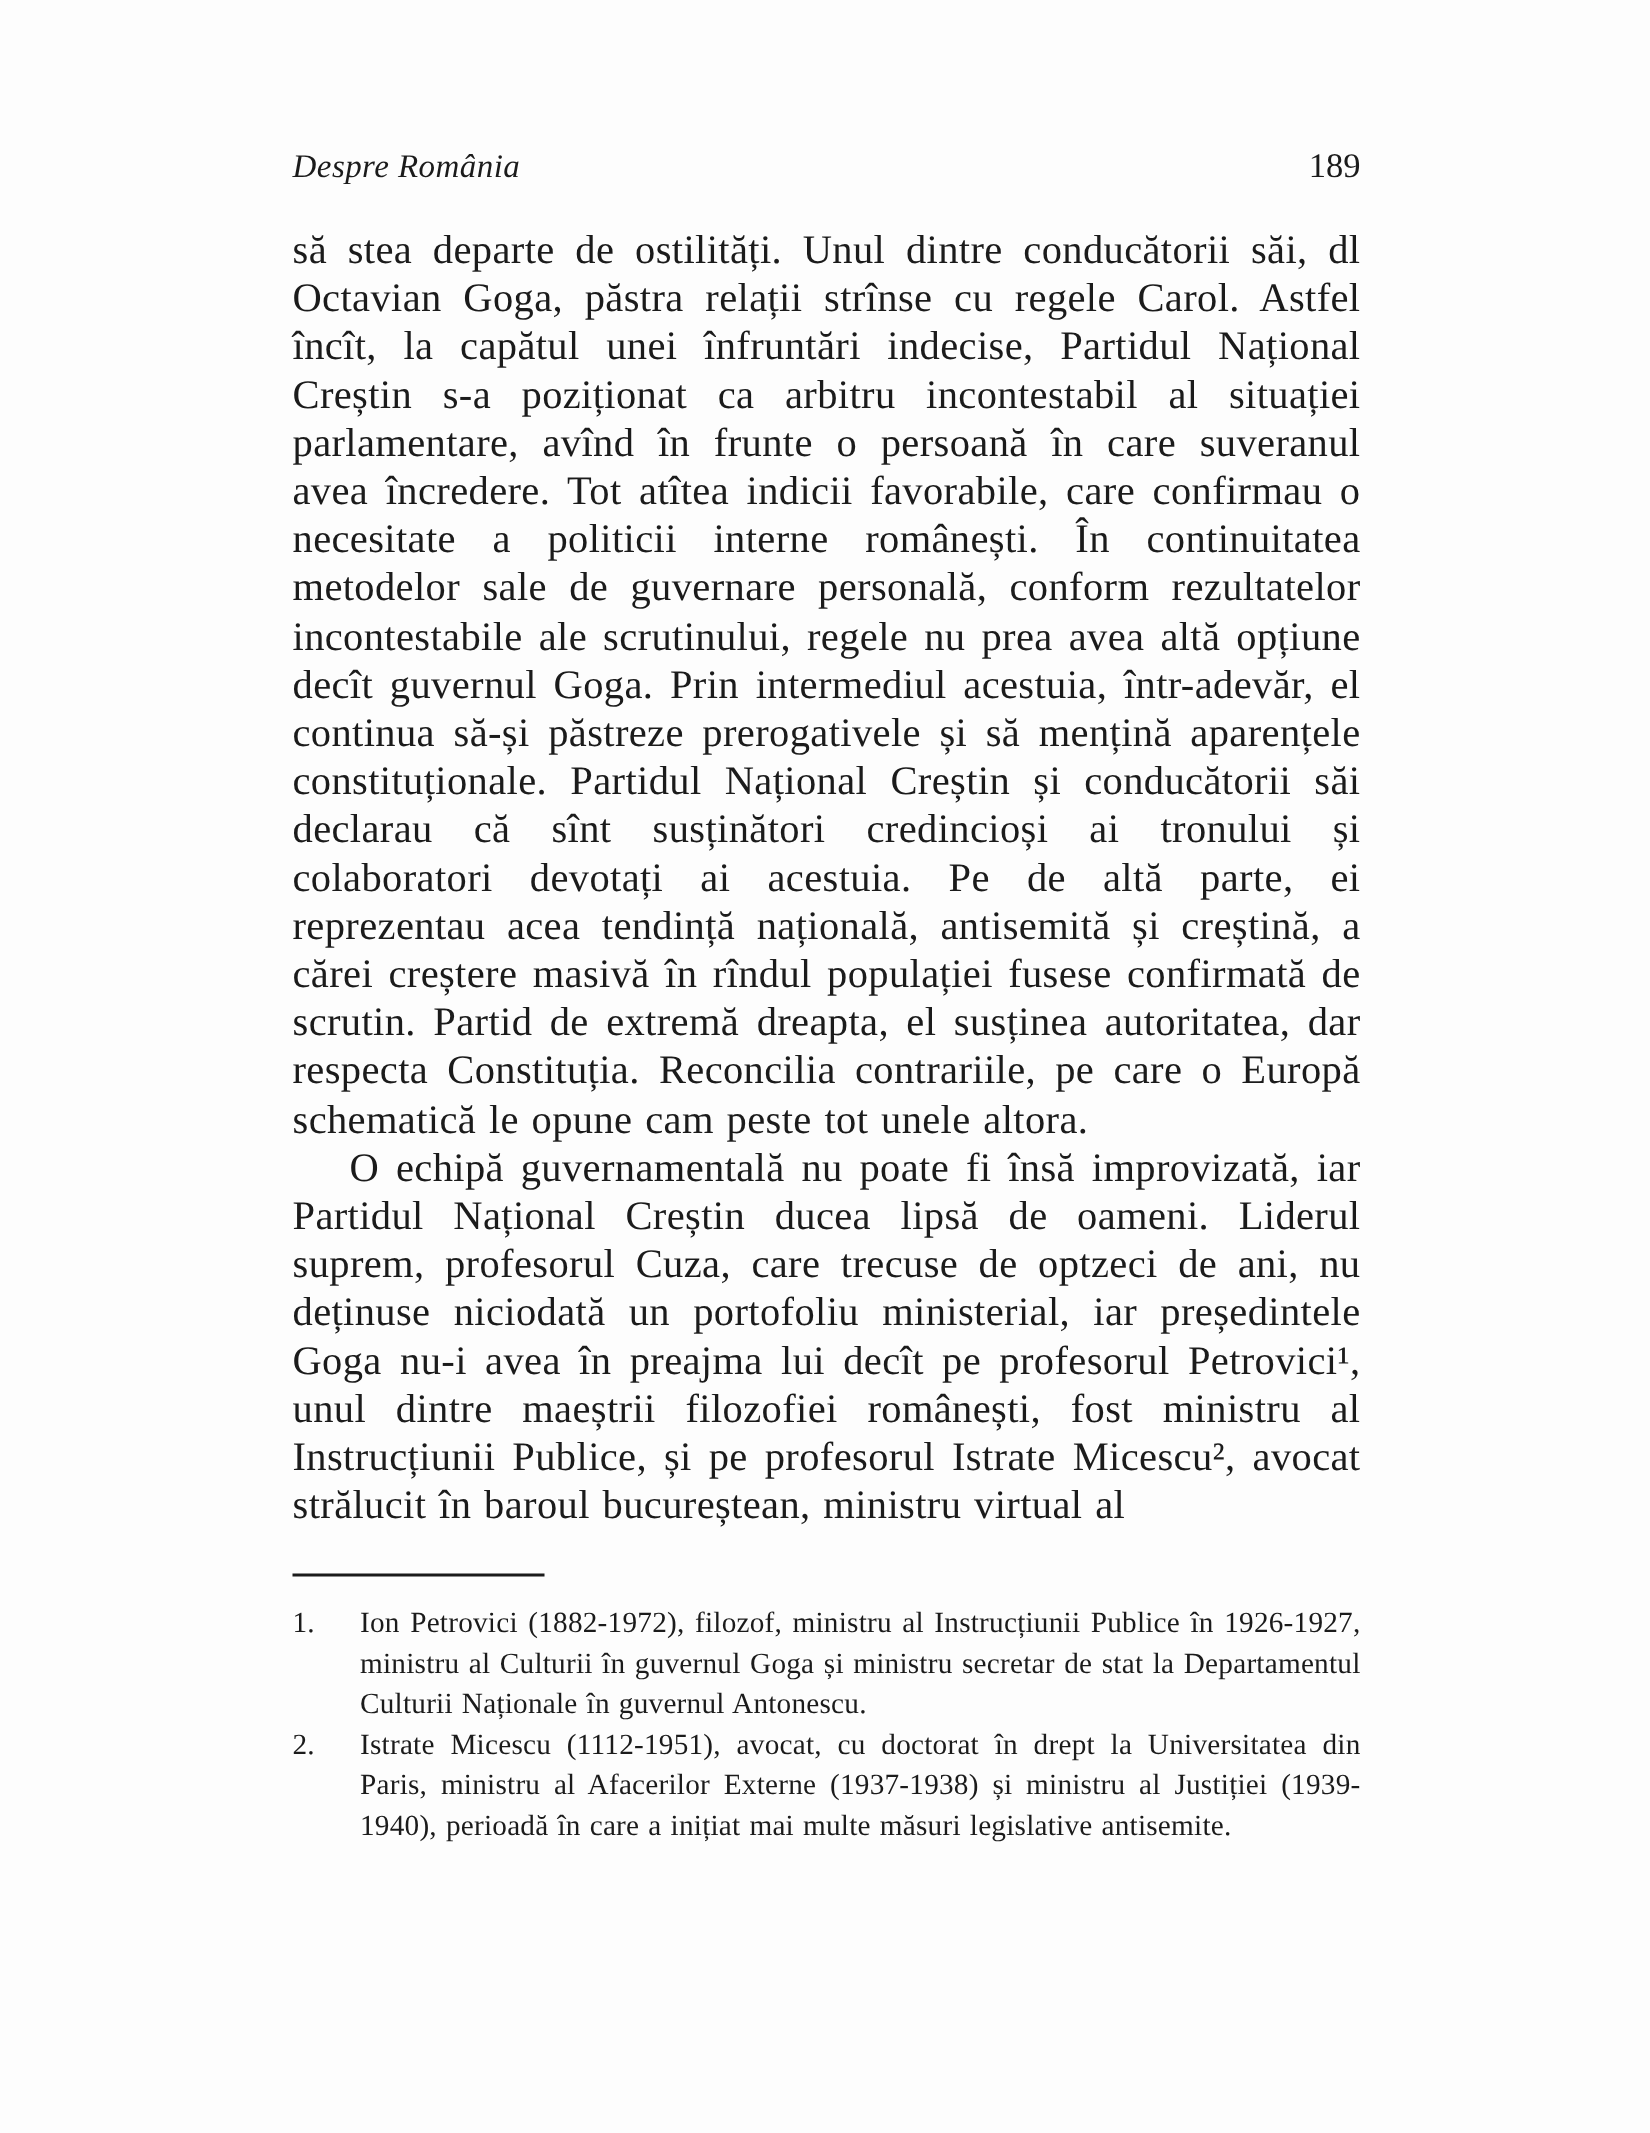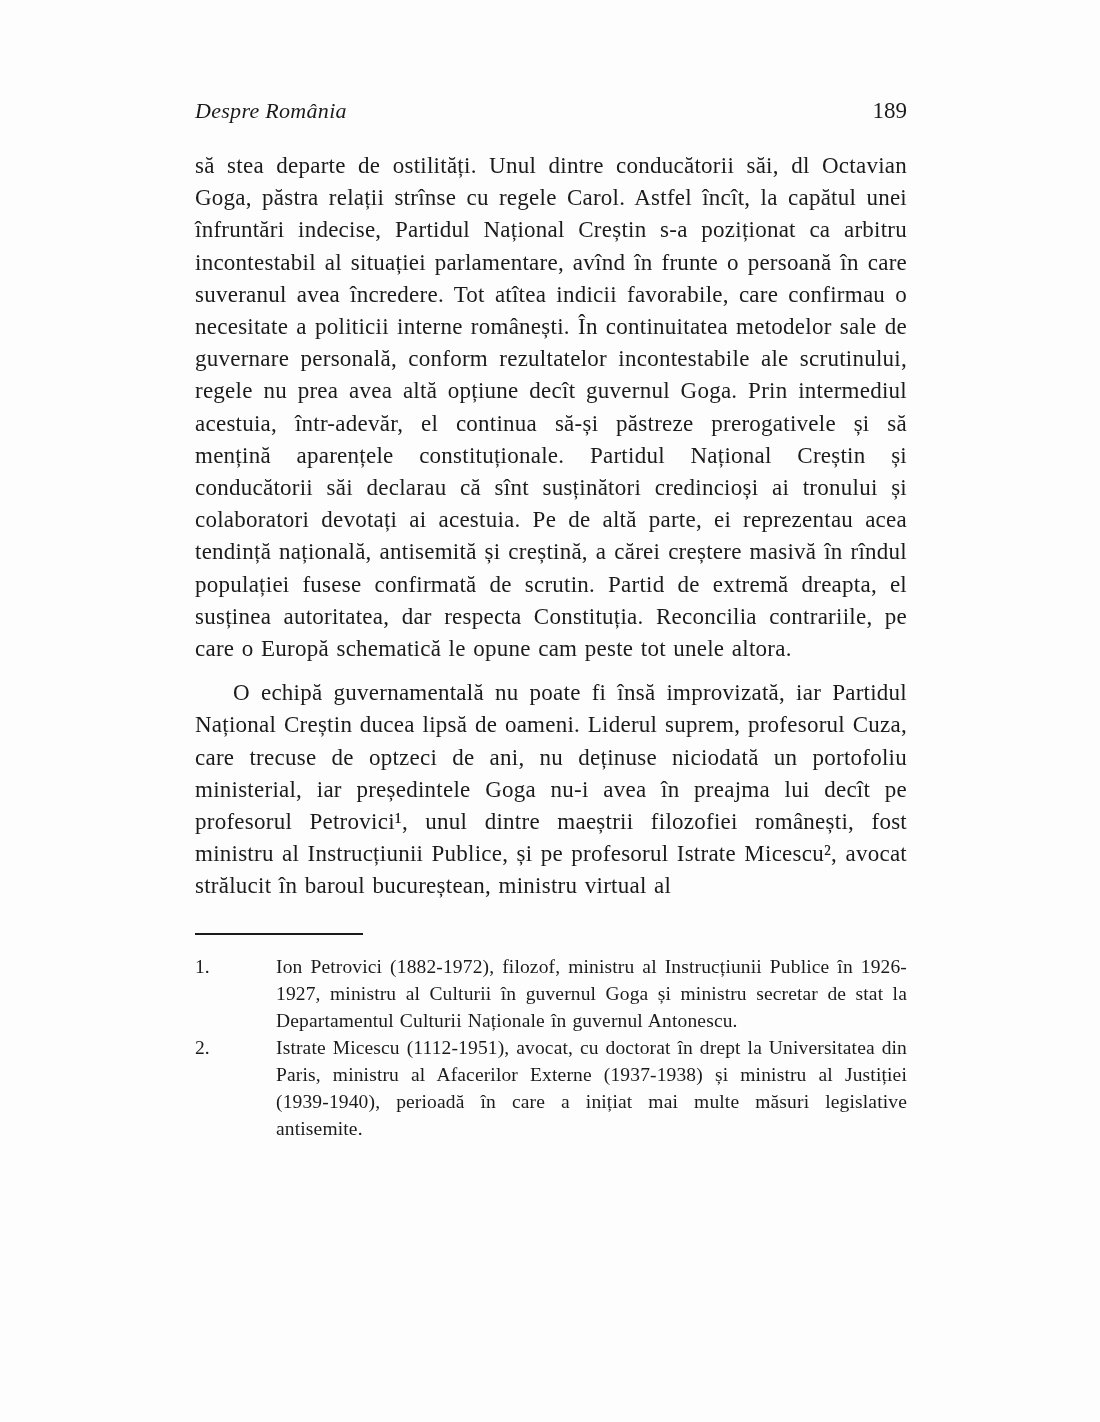--- a/index.html
+++ b/index.html
@@ -37,29 +37,28 @@
   }
   .running-title {
     font-style: italic;
     letter-spacing: 0.3px;
   }
   .page-number {
     font-size: 23px;
   }
   .body-text p.para {
     margin: 0;
-    font-size: 23px;
+    font-size: 27px;
     line-height: 32.2px;
     text-align: justify;
     letter-spacing: 0.25px;
     word-spacing: 1.5px;
   }
   .body-text p.para.indent {
     text-indent: 38px;
-    margin-top: 12px;
   }
   .footnote-rule {
     width: 168px;
     height: 2px;
     background: #1b1b1b;
     margin: 30px 0 18px 0;
   }
   .footnotes {
     font-size: 19.5px;
     line-height: 27px;
@@ -70,21 +69,20 @@
   }
   .fn-num {
     width: 45px;
     flex-shrink: 0;
   }
   .fn-text {
     flex: 1;
     text-align: justify;
     letter-spacing: 0.15px;
     word-spacing: 1px;
-    margin-left: 36px;
   }
 </style>
 </head>
 <body>
 
 <div class="page">
   <div class="content">
 
     <div class="header">
       <span class="running-title">Despre România</span>

